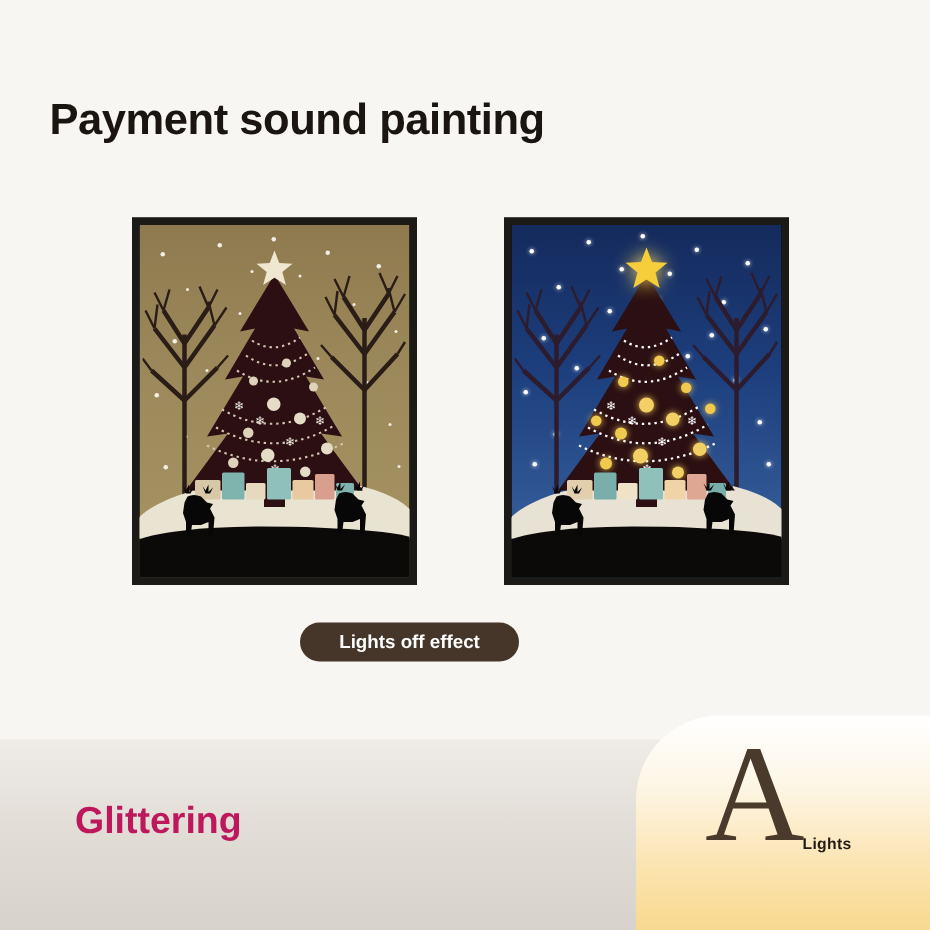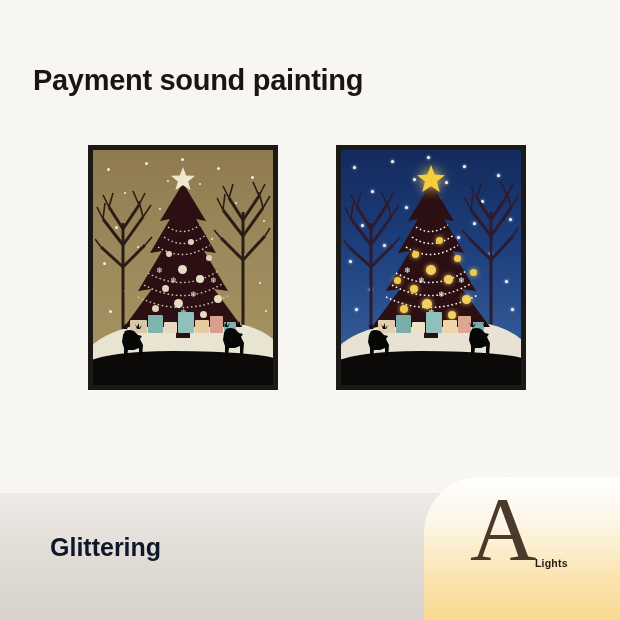--- a/index.html
+++ b/index.html
@@ -133,21 +133,21 @@
     width: 620px;
     height: 127px;
     background: linear-gradient(180deg,#efece8 0%, #e2ddd7 45%, #d7d2cb 100%);
   }
   .band-label {
     position: absolute;
     left: 50px;
     top: 533px;
     font-size: 25px;
     font-weight: bold;
-    color: #0f172a;
+    color: #be185d;
     white-space: nowrap;
   }
 
   
   .payment-panel {
     position: absolute;
     left: 424px;
     top: 477px;
     width: 196px;
     height: 143px;
@@ -295,20 +295,21 @@
           </svg>
         </span>
         <span class="deer" style="right:24px">
           <svg width="34" height="38" viewBox="0 0 34 38" fill="#070707">
             <path d="M10 6 L8 1 L10 4 L12 0 L12 5 L15 2 L13 6 Z M23 6 L21 1 L23 4 L25 0 L25 5 L28 2 L26 6 Z"></path>
             <path d="M11 8 q4 -2 9 0 l4 4 l4 1 l-2 3 l3 6 l-1 13 l-3 0 l0 -10 l-5 2 l-6 0 l-1 8 l-3 0 l0 -10 l-2 -6 l1 -7 Z"></path>
           </svg>
         </span>
       </div>
     </div>
+    <div class="effect-btn off">Lights off effect</div>
   </div>
 
   <div class="product-card right">
     <div class="frame">
       <div class="frame-inner lit">
         <div class="sky lit"></div>
 
         <div>
           <span class="snowdot" style="left:12px;top:16px;width:3px;height:3px"></span>
           <span class="snowdot" style="left:30px;top:40px;width:3px;height:3px"></span>

